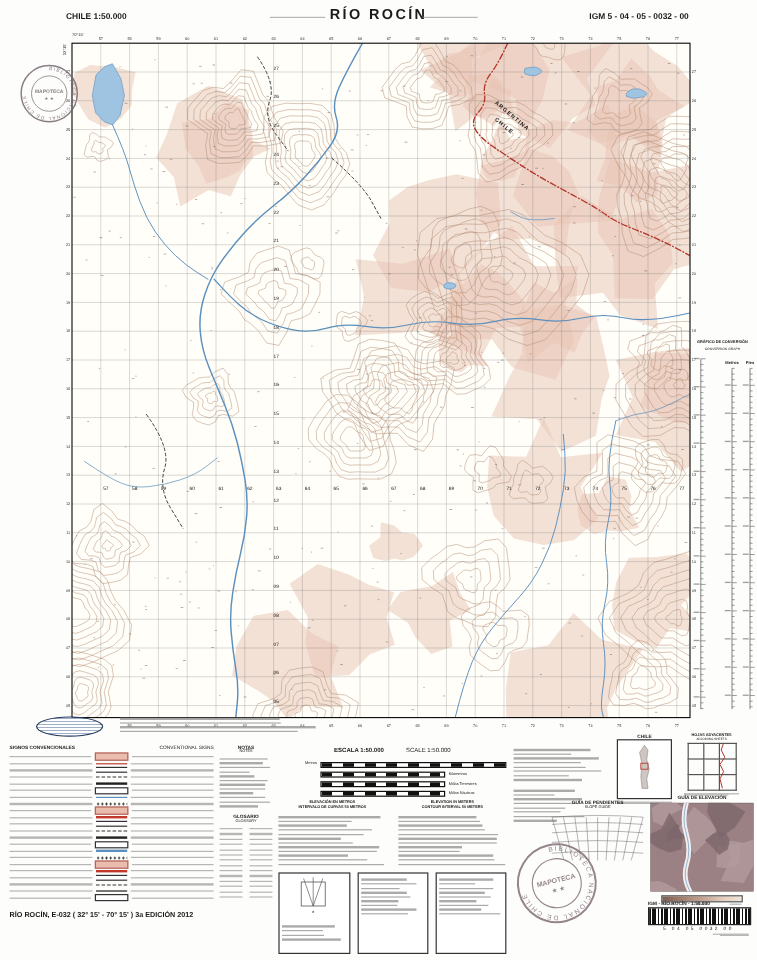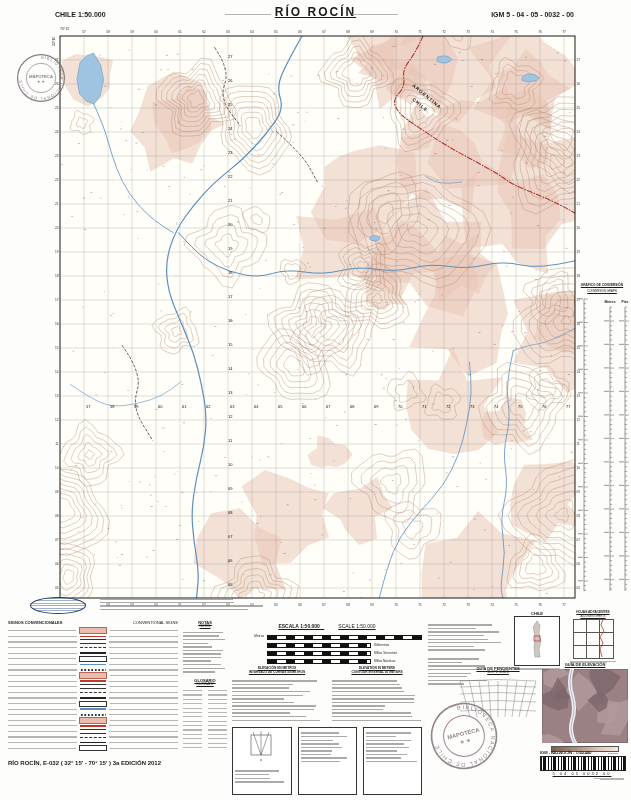--- a/index.html
+++ b/index.html
@@ -1,20 +1,20 @@
 <!DOCTYPE html>
 <html><head>
 <meta charset="utf-8">
 <style>
   html,body{margin:0;padding:0;background:#e9e7e2;}
   #page{position:relative;width:631px;height:800px;background:#fdfdfb;overflow:hidden;
         font-family:"Liberation Sans",sans-serif;color:#1a1a1a;}
   .abs{position:absolute;}
   .b{font-weight:bold;}
-  .ctr{text-align:center;text-decoration:underline;}
+  .ctr{text-align:center;}
   .t3{font-size:3.2px;line-height:1.2;}
   .t4{font-size:4px;line-height:1.25;}
   .t5{font-size:5px;line-height:1.3;}
   .t6{font-size:6px;line-height:1.3;}
   .t7{font-size:7px;line-height:1.3;}
   .bar{height:1.4px;background:#8d8d8d;opacity:.75;margin:2.2px 0;}
   .gbar{height:1.2px;background:#979797;opacity:.7;}
   .symrow{display:flex;align-items:center;gap:3px;height:5.6px;}
   .symrow .lab{flex:1;}
   .chip{width:26px;height:4px;flex:0 0 26px;}

